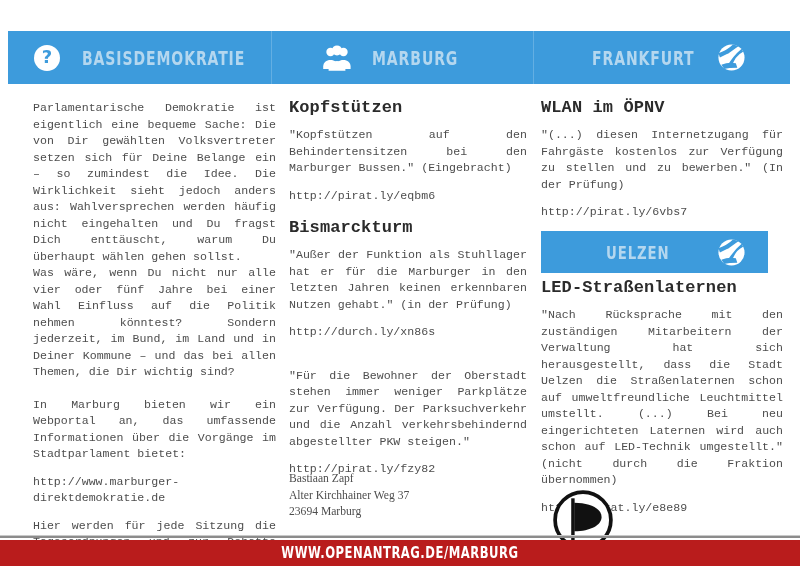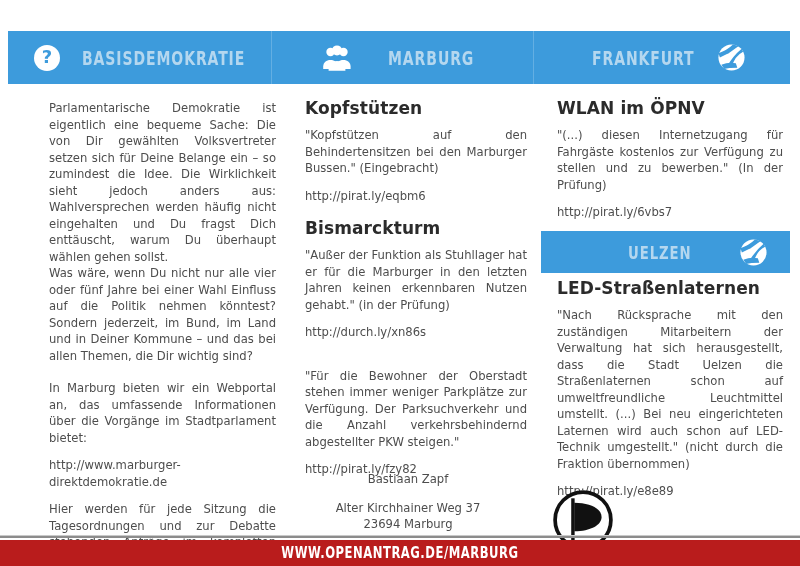--- a/index.html
+++ b/index.html
@@ -51,21 +51,21 @@
     font-family: "DejaVu Sans Condensed", "Liberation Sans Narrow", "Liberation Sans", sans-serif;
     font-weight: bold;
     font-size: 19px;
     letter-spacing: 1.1px;
     color: #b4d7ef;
     transform: scaleX(0.82);
     transform-origin: left center;
     white-space: nowrap;
   }
   .cell-1 { width: 264px; padding-left: 26px; box-sizing: border-box; gap: 22px; }
-  .cell-2 { width: 262px; padding-left: 50px; box-sizing: border-box; gap: 36px; }
+  .cell-2 { width: 262px; padding-left: 50px; box-sizing: border-box; gap: 20px; }
   .cell-3 { width: 256px; padding-left: 58px; box-sizing: border-box; }
 
   
   .icon-question {
     width: 26px; height: 26px;
     border-radius: 50%;
     background: #ffffff;
     display: flex;
     align-items: center;
     justify-content: center;
@@ -84,21 +84,21 @@
 
   
   .col {
     position: absolute;
     top: 100px;
     font-size: 11.6px;
     line-height: 16.5px;
     color: #4d4d4d;
     text-align: justify;
   }
-  .col p { margin: 0 0 0 16px; }
+  .col p { margin: 0 0 0 0; font-family: Liberation Mono, monospace; }
   .col-left  { left: 33px;  width: 243px; }
   .col-mid   { left: 289px; width: 238px; }
   .col-right { left: 541px; width: 242px; }
 
   .block-gap { height: 16px; }
   .block-gap-sm { height: 11px; }
 
   .sec-title {
     font-weight: bold;
     font-size: 17px;
@@ -108,21 +108,21 @@
     letter-spacing: 0.1px;
   }
   .quote { text-align: justify; }
   .link { text-align: left; color: #4d4d4d; }
 
   
   .uelzen-bar {
     position: absolute;
     left: 541px;
     top: 231px;
-    width: 249px;
+    width: 227px;
     height: 42px;
     background: #3d9bdc;
     display: flex;
     align-items: center;
     justify-content: flex-end;
     gap: 34px;
     padding-right: 22px;
     box-sizing: border-box;
   }
   .uelzen-bar .hdr-label { font-size: 18px; }
@@ -131,21 +131,21 @@
   .visdp-wrap {
     position: absolute;
     left: 289px;
     top: 461px;
     width: 238px;
     font-size: 11.6px;
     line-height: 16.5px;
     color: #4d4d4d;
   }
   .visdp-label { text-align: left; }
-  .visdp-addr { text-align: center; margin-top: 10px; }
+  .visdp-addr { text-align: left; margin-top: 10px; font-family: Liberation Serif, serif; }
 
   
   .pirate-logo {
     position: absolute;
     left: 552px;
     top: 489px;
     width: 62px;
     height: 62px;
   }
 
@@ -251,21 +251,21 @@
 
     <div class="block-gap-sm"></div>
     <p class="quote">"Für die Bewohner der Oberstadt stehen immer weniger Parkplätze zur Verfügung. Der Parksuchverkehr und die Anzahl verkehrsbehindernd abgestellter PKW steigen."</p>
     <div class="block-gap-sm"></div>
     <p class="link">http://pirat.ly/fzy82</p>
 
   </div>
 
   <div class="visdp-wrap">
     <div class="visdp-addr">Bastiaan Zapf</div>
-    <div class="visdp-addr" style="margin-top:12px">Alter Kirchhainer Weg 37</div>
+    <div class="visdp-addr" style="margin-top:0">Alter Kirchhainer Weg 37</div>
     <div class="visdp-addr" style="margin-top:0">23694 Marburg</div>
   </div>
 
   <div class="col col-right">
     <p class="sec-title">WLAN im ÖPNV</p>
     <div class="block-gap-sm"></div>
     <p class="quote">"(...) diesen Internetzugang für Fahrgäste kostenlos zur Verfügung zu stellen und zu bewerben." (In der Prüfung)</p>
     <div class="block-gap-sm"></div>
     <p class="link">http://pirat.ly/6vbs7</p>
   </div>

